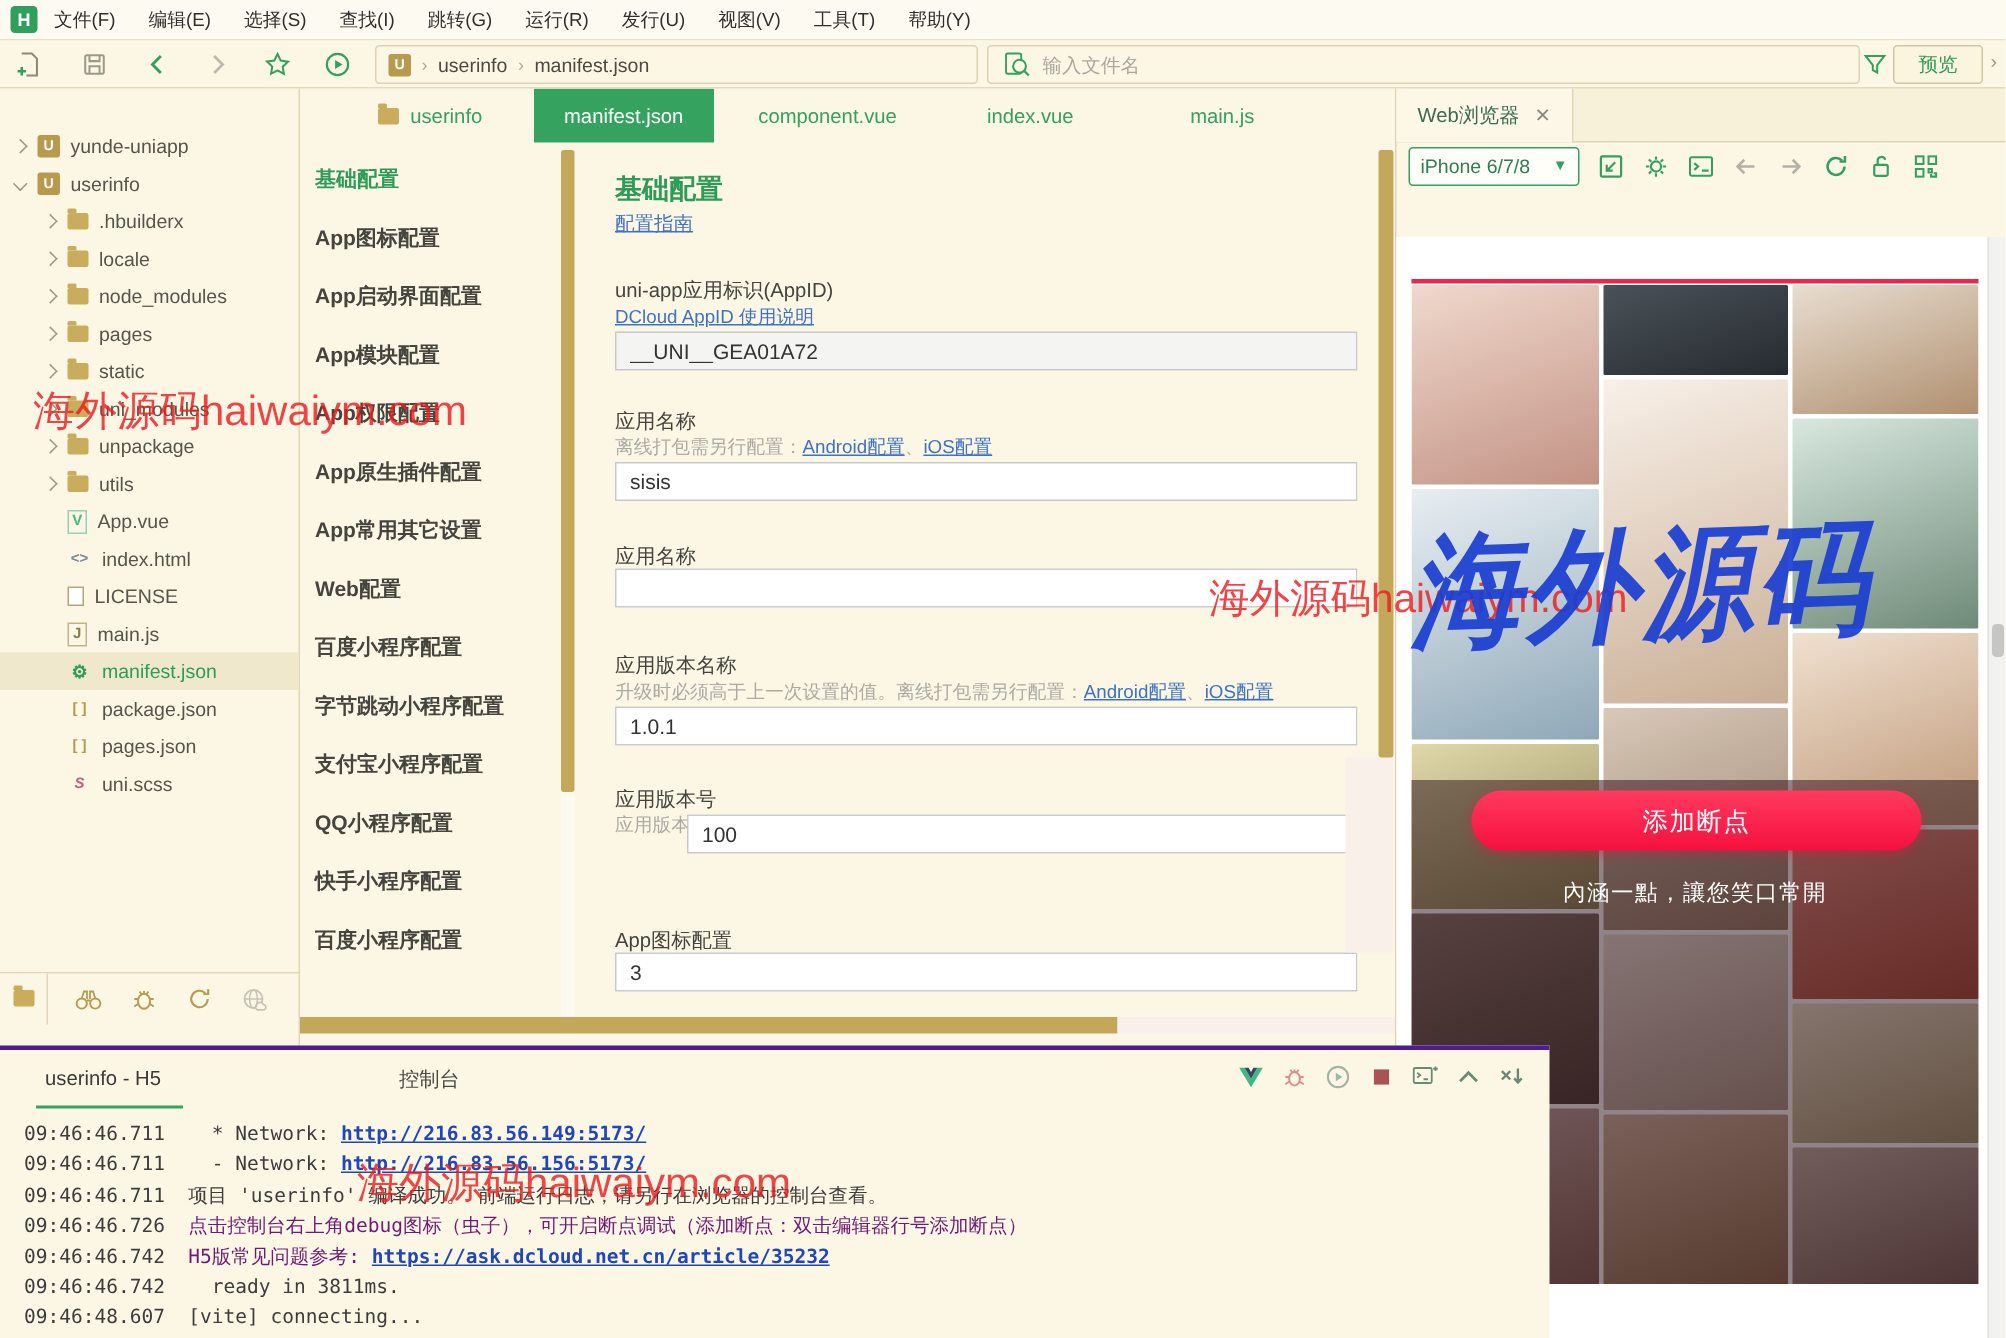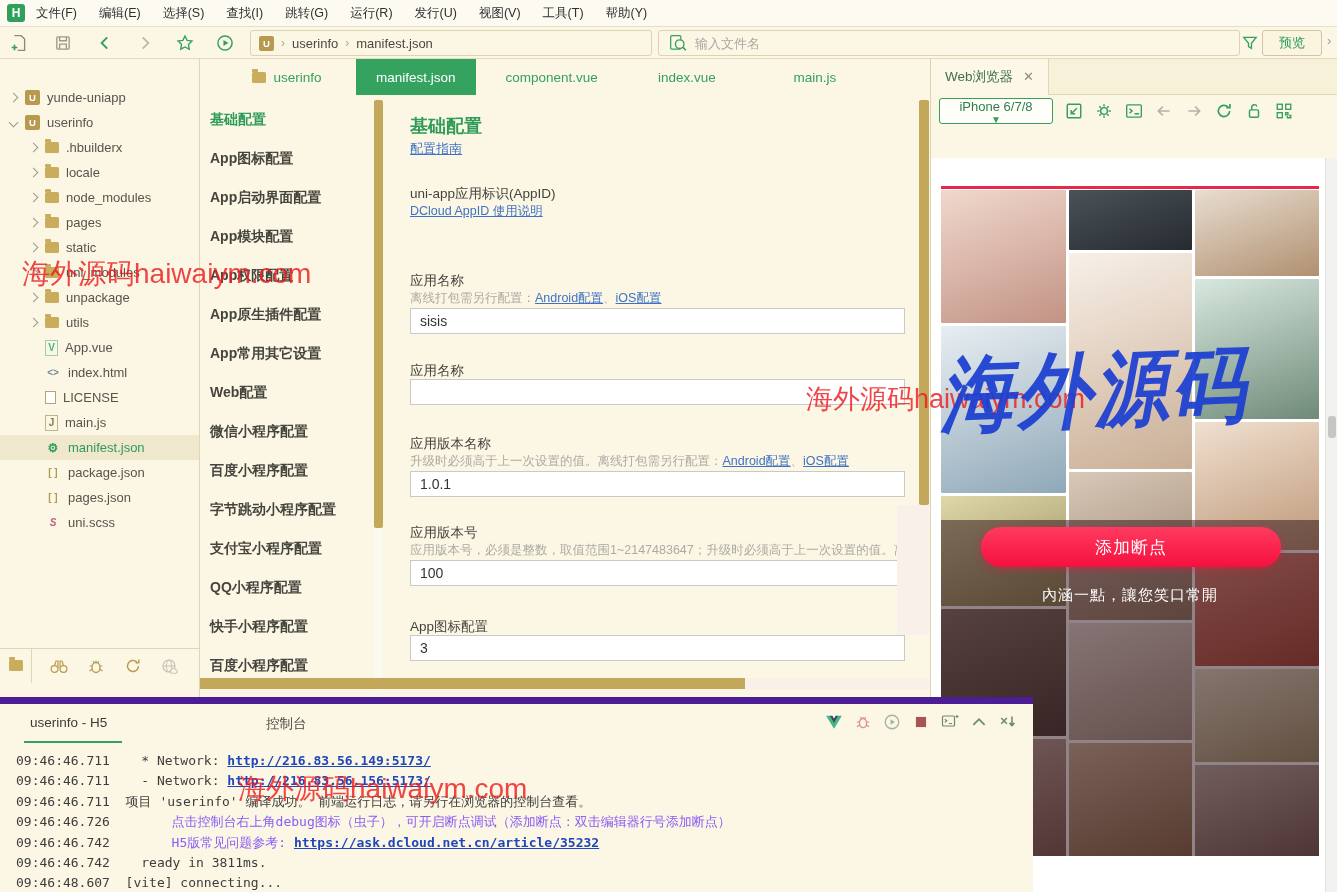--- a/index.html
+++ b/index.html
@@ -92,21 +92,21 @@
             border-left:1px solid #DCD2B4; }
   .rp-header { height:37px; background:#F8F1D9; border-bottom:1px solid #E0D6B6; display:flex; }
   .rp-tab { height:37px; padding:0 14px; background:#FCF7E6; border-right:1px solid #E0D6B6;
             display:flex; align-items:center; gap:10px; font-size:13.5px; color:#3E6B52;justify-content:flex-end; }
   .rp-close { color:#8A8A80; font-size:13px; cursor:pointer; }
   .rp-url { height:32px; display:flex; align-items:center; padding:0 8px; }
   .rp-url input { width:100%; height:24px; border:1px solid #C6C6C6; border-radius:2px; background:#FFFEFA;
                   font-size:13px; color:#333; padding:0 8px; outline:none; font-family:"Liberation Sans",sans-serif; }
   .rp-ctrls { height:31px; display:flex; align-items:center; padding:0 8px; gap:12px; }
   .dev-select { width:114px; height:26px; border:1px solid #35A05E; border-radius:3px; background:#FFFEF8;
-                color:#2E7D4F; font-size:13px; display:flex; align-items:center; padding:0 7px; justify-content:space-between;flex-direction:column; }
+                color:#2E7D4F; font-size:13px; display:flex; align-items:center; padding:0 7px; justify-content:space-between; }
   .rp-icon { width:18px; height:18px; }
   .rp-content { position:absolute; left:0; top:100px; width:406px; height:734px; background:#FFFFFF; }
   .rp-lane { position:absolute; right:0; top:100px; width:12px; height:734px; background:#F2F2F0; border-left:1px solid #E0E0DC; }
   .rp-lane .thumb { position:absolute; left:2px; top:258px; width:8px; height:22px; background:#C6C6C4; border-radius:3px; }
   .ph-sliver { position:absolute; left:10px; top:128px; width:378px; height:3px; background:#E8274B; }
   .collage { position:absolute; left:10px; top:132px; width:378px; height:666px; overflow:hidden; background:#fff; }
   .tile { position:absolute; border-radius:1px; }
   .ph-overlay { position:absolute; left:10px; top:462px; width:378px; height:336px; background:rgba(35,10,18,.5); }
   .ph-btn { position:absolute; left:50px; top:469px; width:300px; height:40px; border-radius:21px;
             background:linear-gradient(180deg,#FF3B5F,#F5103F); color:#fff; font-size:17px;
@@ -118,30 +118,30 @@
   
   .wm-red { position:absolute; color:rgba(236,28,32,.82); font-weight:normal; white-space:nowrap;
             pointer-events:none; z-index:41; }
   .wm-blue { position:absolute; left:940px; top:340px; width:390px; font-family:"DejaVu Serif",serif;
              font-style:italic; font-weight:bold; font-size:74px; color:rgba(27,62,209,.93);
              letter-spacing:3px; transform:rotate(-2deg) scaleY(1.12); white-space:nowrap;
              pointer-events:none; z-index:42; }
 
   
   .console { position:absolute; left:0; top:697px; width:1033px; height:195px; background:#FCF7E5;
-             border-top:7px solid #4c1d95; }
+             border-top:3px solid #4c1d95; }
   .c-tab1 { position:absolute; left:30px; top:11px; font-size:13.5px; color:#3A3A36; }
   .c-underline { position:absolute; left:24px; top:37px; width:98px; height:2px; background:#35A35F; }
   .c-tab2 { position:absolute; left:266px; top:11px; font-size:13.5px; color:#4A4A44; }
   .c-icons { position:absolute; right:16px; top:9px; display:flex; gap:11px; align-items:center; }
   .c-icons span { width:18px; height:18px; display:inline-block; }
   .clines { position:absolute; left:16px; top:47px; font-family:"DejaVu Sans Mono",monospace;
             font-size:13px; line-height:20.4px; color:#3C3C3C; white-space:pre; }
   .clink { color:#2046BC; text-decoration:underline; font-weight:bold; }
-  .cwarn { color:#8b5cf6;margin-left:46px; }
+  .cwarn { color:#701a75; }
 </style>
 </head>
 <body>
 
 <div class="app">
 
   <div class="menubar">
     <div class="logo">H</div>
     <div id="menu-items" style="display:flex;">
         <div class="menu-item">文件(F)</div>
@@ -364,47 +364,47 @@
       </div>
     <div class="enav" id="enav">
         <div class="enav-item active">基础配置</div>
         <div class="enav-item">App图标配置</div>
         <div class="enav-item">App启动界面配置</div>
         <div class="enav-item">App模块配置</div>
         <div class="enav-item">App权限配置</div>
         <div class="enav-item">App原生插件配置</div>
         <div class="enav-item">App常用其它设置</div>
         <div class="enav-item">Web配置</div>
-        <div class="enav-item">微信小程序配置</div>
         <div class="enav-item">百度小程序配置</div>
         <div class="enav-item">字节跳动小程序配置</div>
         <div class="enav-item">支付宝小程序配置</div>
         <div class="enav-item">QQ小程序配置</div>
         <div class="enav-item">快手小程序配置</div>
         <div class="enav-item">百度小程序配置</div>
       </div>
     <div class="enav-scroll"></div>
     <div class="enav-track"></div>
 
     <div class="eform" id="eform">
       <div class="fheading">基础配置</div>
       <div class="fguide"><a class="lnk">配置指南</a></div>
     <div class="flabel" style="top: 85px;">uni-app应用标识(AppID)</div>
         <div class="fhint" style="top: 103px;"><a class="lnk">DCloud AppID 使用说明</a></div>
+        <input class="finput ro" value="__UNI__GEA01A72" style="top: 121px;">
         <div class="flabel" style="top: 172px;">应用名称</div>
         <div class="fhint" style="top: 190px;"><span>离线打包需另行配置：</span><a class="lnk">Android配置</a><span>、</span><a class="lnk">iOS配置</a></div>
         <input class="finput" value="sisis" style="top: 208px;">
         <div class="flabel" style="top: 262px;">应用名称</div>
         <input class="finput" value="" style="top: 279px;">
         <div class="flabel" style="top: 335px;">应用版本名称</div>
         <div class="fhint" style="top: 353px;"><span>升级时必须高于上一次设置的值。离线打包需另行配置：</span><a class="lnk">Android配置</a><span>、</span><a class="lnk">iOS配置</a></div>
         <input class="finput" value="1.0.1" style="top: 371px;">
         <div class="flabel" style="top: 424px;">应用版本号</div>
         <div class="fhint" style="top: 442px;"><span>应用版本号，必须是整数，取值范围1~2147483647；升级时必须高于上一次设置的值。离线打</span></div>
-        <input class="finput" value="100" style="top: 460px;">
+        <input class="finput" value="100" style="top: 443px; margin-left: 48px;">
         <div class="flabel" style="top: 518px;">App图标配置</div>
         <input class="finput" value="3" style="top: 535px;">
       </div>
 
     <div class="ev-track"></div>
     <div class="ev-scroll"></div>
     <div class="eh-thumb"></div>
     <div class="eh-track"></div>
   </div>
 

